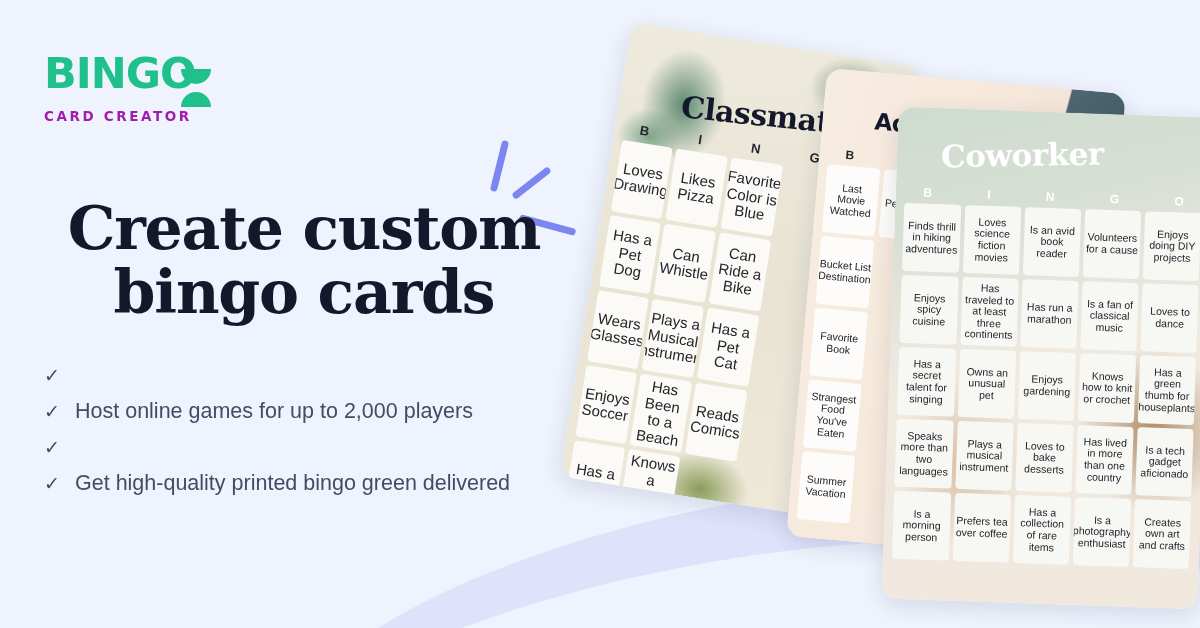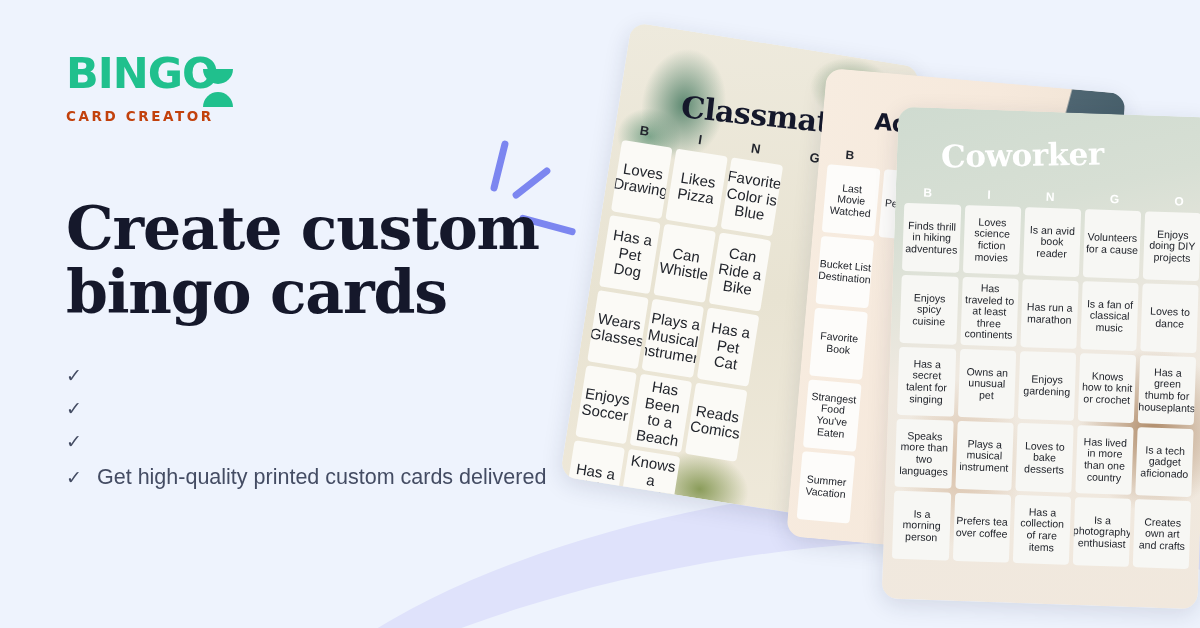--- a/index.html
+++ b/index.html
@@ -26,48 +26,49 @@
     pointer-events:none;
   }
 
   .sparkle{position:absolute;left:480px;top:128px;width:120px;height:120px;pointer-events:none;}
   .spark-line{position:absolute;background:#7c86f0;border-radius:4px;}
   .s1{width:7px;height:52px;left:16px;top:12px;transform:rotate(14deg);}
   .s2{width:7px;height:46px;left:48px;top:32px;transform:rotate(52deg);}
   .s3{width:7px;height:58px;left:64px;top:68px;transform:rotate(105deg);}
 
   
-  .left{position:absolute;left:66px;top:52px;width:600px;}
+  .left{position:absolute;left:44px;top:52px;width:600px;}
 
   .logo{position:relative;height:86px;}
   .logo-word{
     font-family:"DejaVu Sans", sans-serif;
     font-weight:700;font-size:43px;letter-spacing:-1px;
     color:#20c08d;line-height:1;
     display:block;
   }
   .logo-o-wrap{position:relative;display:inline-block;}
   .arc{position:absolute;left:50%;width:30px;height:15px;background:#20c08d;margin-left:-15px;}
   .arc-top{top:-19px;border-radius:0 0 15px 15px;}
   .arc-bot{bottom:-19px;border-radius:15px 15px 0 0;}
   .logo-sub{
     margin-top:13px;
     font-family:"DejaVu Sans", sans-serif;
-    font-weight:700;font-size:13.5px;letter-spacing:2.6px;color:#c2410c;
+    font-weight:700;font-size:13.5px;letter-spacing:2.6px;color:#a21caf;
   }
 
   .headline{
     margin-top:58px;
     font-family:"DejaVu Serif", serif;
     font-weight:700;
     font-size:60px;
     line-height:1.07;
     letter-spacing:-1.2px;
     color:#15182b;
     max-width:520px;
+    text-align:center;
   }
 
   .bullets{margin-top:42px;list-style:none;padding:0;}
   .bullet{
     display:flex;align-items:center;gap:13px;
     margin-bottom:14px;
     font-size:21.5px;color:#444c63;
     font-family:"Liberation Sans", sans-serif;
   }
   .check{color:#444c63;font-size:19px;line-height:1;width:18px;flex:0 0 18px;}
@@ -183,27 +184,28 @@
     </div>
 
     <h1 class="headline">Create custom bingo cards</h1>
 
     <ul class="bullets">
       <li class="bullet">
         <span class="check">✓</span>
       </li>
       <li class="bullet">
         <span class="check">✓</span>
+        <span>Host online games for up to 2,000 players</span>
       </li>
       <li class="bullet">
         <span class="check">✓</span>
       </li>
       <li class="bullet">
         <span class="check">✓</span>
-        <span>Get high-quality printed custom cards delivered</span>
+        <span>Get high-quality printed bingo green delivered</span>
       </li>
     </ul>
   </div>
 
   <div class="cards">
 
     <div class="card card-classmate">
       <div class="ctitle">Classmate</div>
       <div class="bingoletters">
         <span>B</span>

